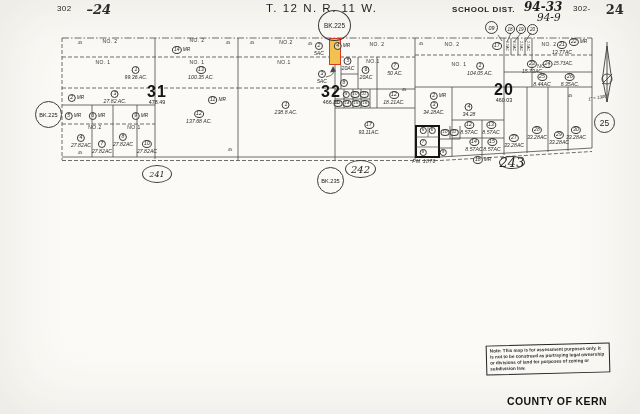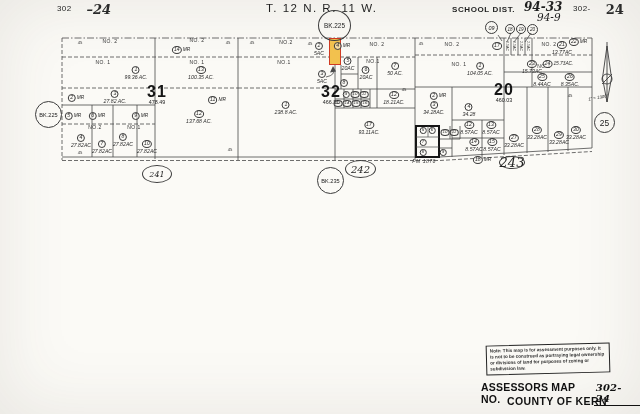--- a/index.html
+++ b/index.html
@@ -643,19 +643,15 @@
         <div class="sac">466.31</div>
       </div>
 
       <div class="smark" style="left: 504px; top: 82px;">
         <div class="num">20</div>
         <div class="sac">460.03</div>
       </div>
     </div>
 
   <div class="note">Note: This map is for assessment purposes only. It is not to be construed as portraying legal ownership or divisions of land for purposes of zoning or subdivision law.</div>
-  <div class="f1">
-    <span>ASSESSORS MAP NO.</span>
-    <span class="no">302-24</span>
-  </div>
   <div class="f2">COUNTY OF KERN</div>
 
 </div>
 
 </body></html>

